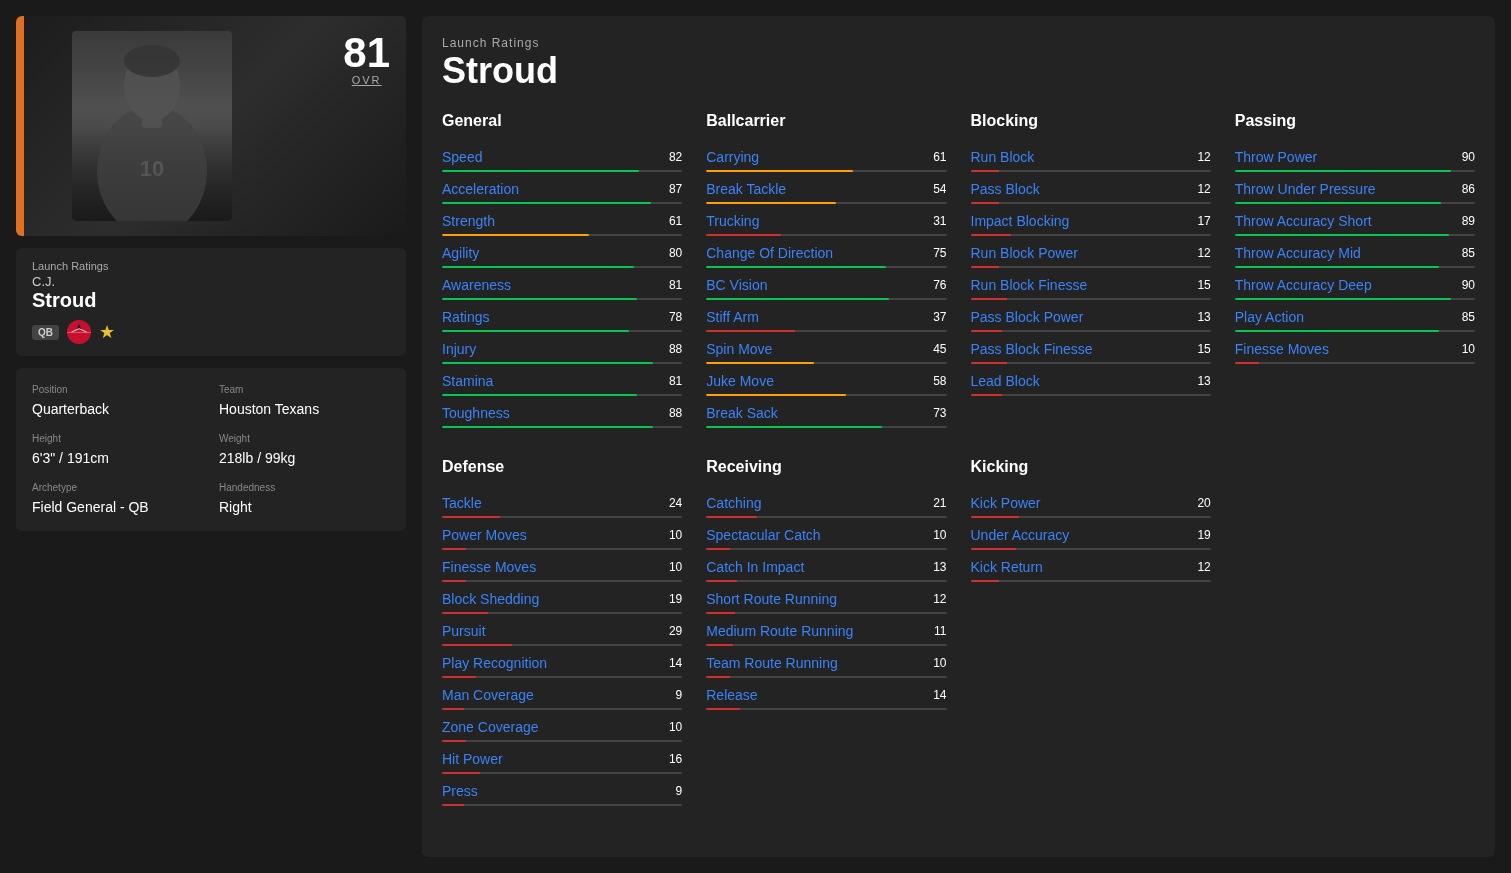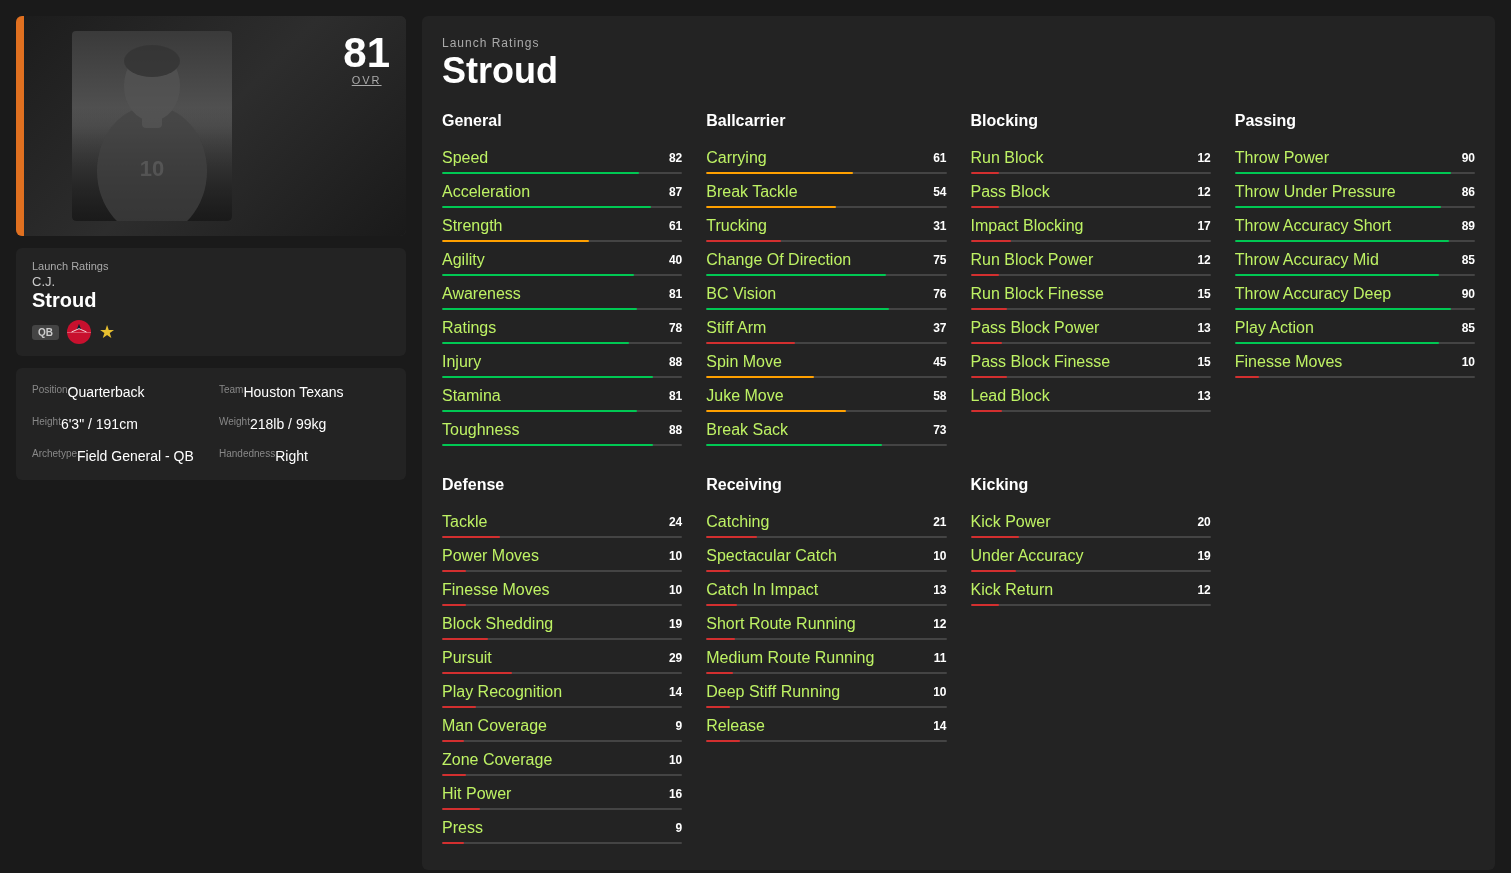--- a/index.html
+++ b/index.html
@@ -161,22 +161,22 @@
       background: #232323;
       border-radius: 6px;
       padding: 16px;
       display: grid;
       grid-template-columns: 1fr 1fr;
       gap: 16px;
     }
 
     .detail-item {
       display: flex;
-      flex-direction: row;
-      gap: 0;
+      flex-direction: column;
+      gap: 6px;
     }
 
     .detail-label {
       font-size: 10px;
       color: #888;
     }
 
     .detail-value {
       font-size: 14px;
       color: #fff;
@@ -234,28 +234,28 @@
     }
 
     .stat-name-value {
       display: flex;
       justify-content: space-between;
       align-items: center;
       padding: 3px 0;
     }
 
     .stat-name {
-      font-size: 16px;
-      color: #bef264;
+      font-size: 14px;
+      color: #3b82f6;
     }
 
     .stat-value {
       font-size: 12px;
       color: #fff;
-      font-weight: 700;
+      font-weight: 400;
       min-width: 24px;
       text-align: right;
     }
 
     .stat-bar {
       height: 2px;
       background: #444;
       border-radius: 1px;
       margin-top: 2px;
       position: relative;
@@ -378,21 +378,21 @@
               <span class="stat-name">Strength</span>
               <span class="stat-value">61</span>
             </div>
             <div class="stat-bar">
               <div class="stat-bar-fill bar-mid" style="width: 61%;"></div>
             </div>
           </div>
           <div class="stat-row">
             <div class="stat-name-value">
               <span class="stat-name">Agility</span>
-              <span class="stat-value">40</span>
+              <span class="stat-value">80</span>
             </div>
             <div class="stat-bar">
               <div class="stat-bar-fill bar-high" style="width: 80%;"></div>
             </div>
           </div>
           <div class="stat-row">
             <div class="stat-name-value">
               <span class="stat-name">Awareness</span>
               <span class="stat-value">81</span>
             </div>
@@ -799,21 +799,21 @@
             <div class="stat-name-value">
               <span class="stat-name">Medium Route Running</span>
               <span class="stat-value">11</span>
             </div>
             <div class="stat-bar">
               <div class="stat-bar-fill bar-low" style="width: 11%;"></div>
             </div>
           </div>
           <div class="stat-row">
             <div class="stat-name-value">
-              <span class="stat-name">Deep Stiff Running</span>
+              <span class="stat-name">Team Route Running</span>
               <span class="stat-value">10</span>
             </div>
             <div class="stat-bar">
               <div class="stat-bar-fill bar-low" style="width: 10%;"></div>
             </div>
           </div>
           <div class="stat-row">
             <div class="stat-name-value">
               <span class="stat-name">Release</span>
               <span class="stat-value">14</span>

